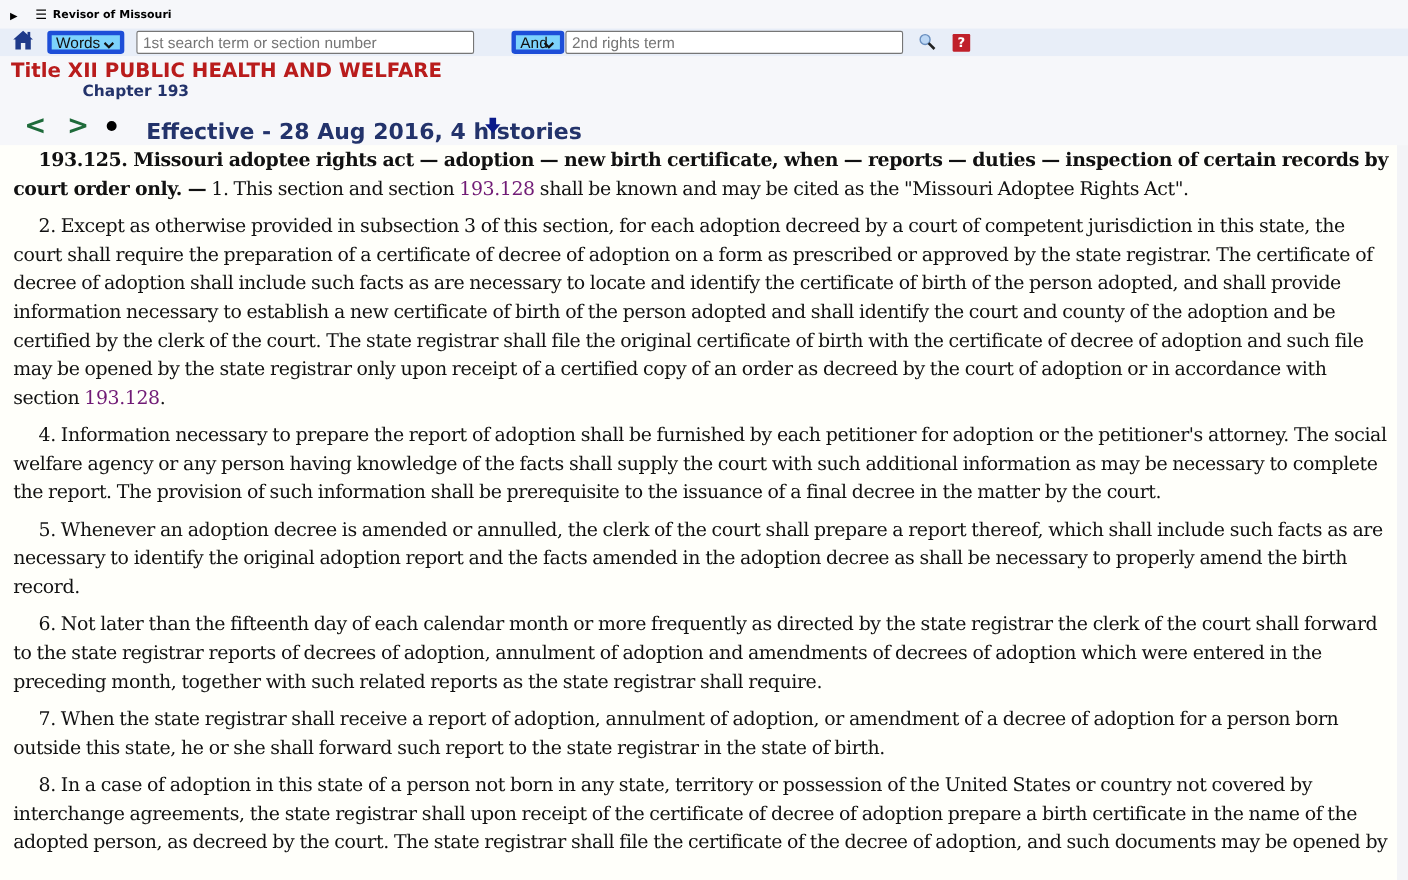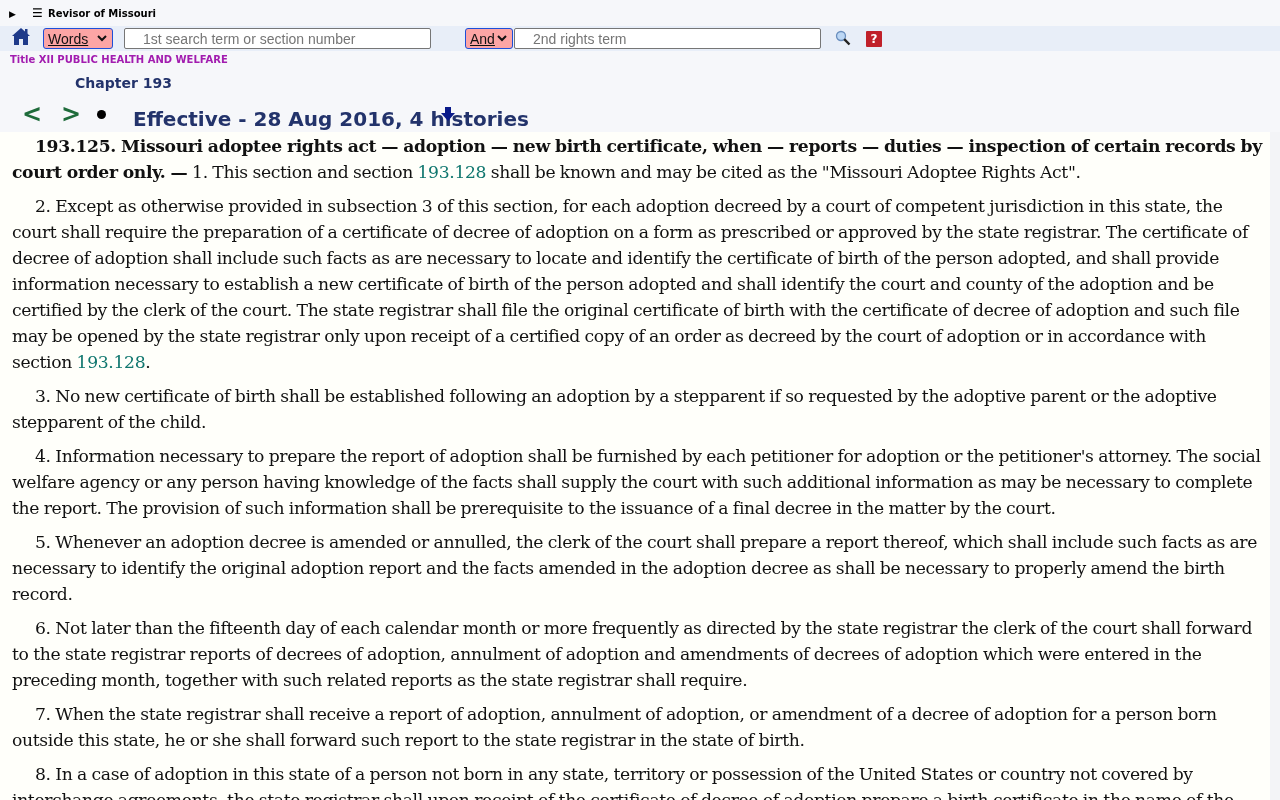--- a/index.html
+++ b/index.html
@@ -23,43 +23,43 @@
   .topbar .site { font-family: "DejaVu Sans", sans-serif; font-weight: bold; font-size: 10px; margin-left: -2px; text-align: center; }
 
   .searchbar {
     position: absolute; left: 0; top: 26px; width: 1280px; height: 25px;
     background: #e8eef8;
     display: flex; align-items: center;
   }
   .home { position: absolute; left: 11px; top: 1px; width: 20px; height: 20px; }
   .sel {
     position: absolute; top: 2px; height: 21px;
-    border: 1px solid #1d4ed8; border-radius: 3px; background: #fca5a5;
+    border: 4px solid #1d4ed8; border-radius: 3px; background: #7dd3fc;
     font-family: "Liberation Sans", sans-serif; font-size: 14px;
-    display: flex; align-items: center; padding-left: 4px; color: #111; text-decoration: underline;
+    display: flex; align-items: center; padding-left: 4px; color: #111;
   }
   .sel .chev { position: absolute; right: 5px; top: 3px; width: 10px; height: 12px; }
   .inp {
     position: absolute; top: 2px; height: 21px;
     border: 1px solid #767676; border-radius: 2px; background: #fff;
     font-family: "Liberation Sans", sans-serif; font-size: 14px;
-    padding-left: 18px; color: #757575;
+    padding-left: 5px; color: #757575;
     display: flex; align-items: center;
   }
   .mag { position: absolute; left: 835px; top: 4px; width: 16px; height: 16px; }
   .help {
     position: absolute; left: 866px; top: 5px; width: 16px; height: 16px;
     background: #c0202a; color: #fff; font-weight: bold; font-size: 12px;
     display: flex; align-items: center; justify-content: center;
     font-family: "DejaVu Sans", sans-serif; border-radius: 1px;
   }
 
   .title {
     position: absolute; left: 10px; top: 54px;
-    font-family: "DejaVu Sans", sans-serif; font-weight: bold; font-size: 10px; color: #a21caf;
+    font-family: "DejaVu Sans", sans-serif; font-weight: bold; font-size: 18px; color: #b91c1c;
   }
   .chapter {
     position: absolute; left: 75px; top: 75px;
     font-family: "DejaVu Sans", sans-serif; font-weight: bold; font-size: 14px; color: #23336b;
   }
   .nav-prev, .nav-next {
     position: absolute; top: 100px; font-family: "DejaVu Sans", sans-serif;
     font-weight: bold; font-size: 24px; color: #1e6b3a; line-height: 28px;
   }
   .nav-prev { left: 22px; }
@@ -77,21 +77,21 @@
     font-family: "DejaVu Serif", serif;
     font-size: 17.2px; line-height: 26px; color: #111;
     padding: 1px 5px 0 12px;
     overflow: hidden;
     letter-spacing: -0.35px;
     word-spacing: -0.5px;
   }
   .content p { text-indent: 23px; margin-bottom: 8px; text-align: left; }
   .content p.first { text-indent: 23px; }
   .heading { font-weight: bold; }
-  .link { color: #0f766e; text-decoration: none; margin-top: 31px; }
+  .link { color: #701a75; text-decoration: none; margin-top: 31px; }
   .scroll-edge { position: absolute; left: 1270px; top: 132px; width: 10px; height: 668px; background: #f3f4f7; }
 </style>
 </head>
 <body>
 
 <div class="topbar">
   <span class="tri">▶</span>
   <span class="menu">☰</span>
   <span class="site">Revisor of Missouri</span>
 </div>
@@ -132,20 +132,19 @@
 <div class="nav-next">&gt;</div>
 <div class="nav-dot"></div>
 <div class="effective">Effective - 28 Aug 2016, 4 histories</div>
 <svg class="down-arrow" viewBox="0 0 16 16">
   <path d="M5 1 L11 1 L11 7 L15 7 L8 15 L1 7 L5 7 Z" fill="#0a1a8a"></path>
 </svg>
 
 <div class="content">
   <p class="first"><span class="heading">193.125.  Missouri adoptee rights act — adoption — new birth certificate, when — reports — duties — inspection of certain records by court order only. —</span><span> 1.  This section and section </span><a class="link">193.128</a><span> shall be known and may be cited as the "Missouri Adoptee Rights Act".</span></p>
   <p><span>2.  Except as otherwise provided in subsection 3 of this section, for each adoption decreed by a court of competent jurisdiction in this state, the court shall require the preparation of a certificate of decree of adoption on a form as prescribed or approved by the state registrar.  The certificate of decree of adoption shall include such facts as are necessary to locate and identify the certificate of birth of the person adopted, and shall provide information necessary to establish a new certificate of birth of the person adopted and shall identify the court and county of the adoption and be certified by the clerk of the court.  The state registrar shall file the original certificate of birth with the certificate of decree of adoption and such file may be opened by the state registrar only upon receipt of a certified copy of an order as decreed by the court of adoption or in accordance with section </span><a class="link">193.128</a><span>.</span></p>
-  <p>3.  No new certificate of birth shall be established following an adoption by a stepparent if so requested by the adoptive parent or the adoptive stepparent of the child.</p>
   <p>4.  Information necessary to prepare the report of adoption shall be furnished by each petitioner for adoption or the petitioner's attorney.  The social welfare agency or any person having knowledge of the facts shall supply the court with such additional information as may be necessary to complete the report.  The provision of such information shall be prerequisite to the issuance of a final decree in the matter by the court.</p>
   <p>5.  Whenever an adoption decree is amended or annulled, the clerk of the court shall prepare a report thereof, which shall include such facts as are necessary to identify the original adoption report and the facts amended in the adoption decree as shall be necessary to properly amend the birth record.</p>
   <p>6.  Not later than the fifteenth day of each calendar month or more frequently as directed by the state registrar the clerk of the court shall forward to the state registrar reports of decrees of adoption, annulment of adoption and amendments of decrees of adoption which were entered in the preceding month, together with such related reports as the state registrar shall require.</p>
   <p>7.  When the state registrar shall receive a report of adoption, annulment of adoption, or amendment of a decree of adoption for a person born outside this state, he or she shall forward such report to the state registrar in the state of birth.</p>
   <p>8.  In a case of adoption in this state of a person not born in any state, territory or possession of the United States or country not covered by interchange agreements, the state registrar shall upon receipt of the certificate of decree of adoption prepare a birth certificate in the name of the adopted person, as decreed by the court.  The state registrar shall file the certificate of the decree of adoption, and such documents may be opened by</p>
 </div>
 <div class="scroll-edge"></div>
 
 </body></html>

